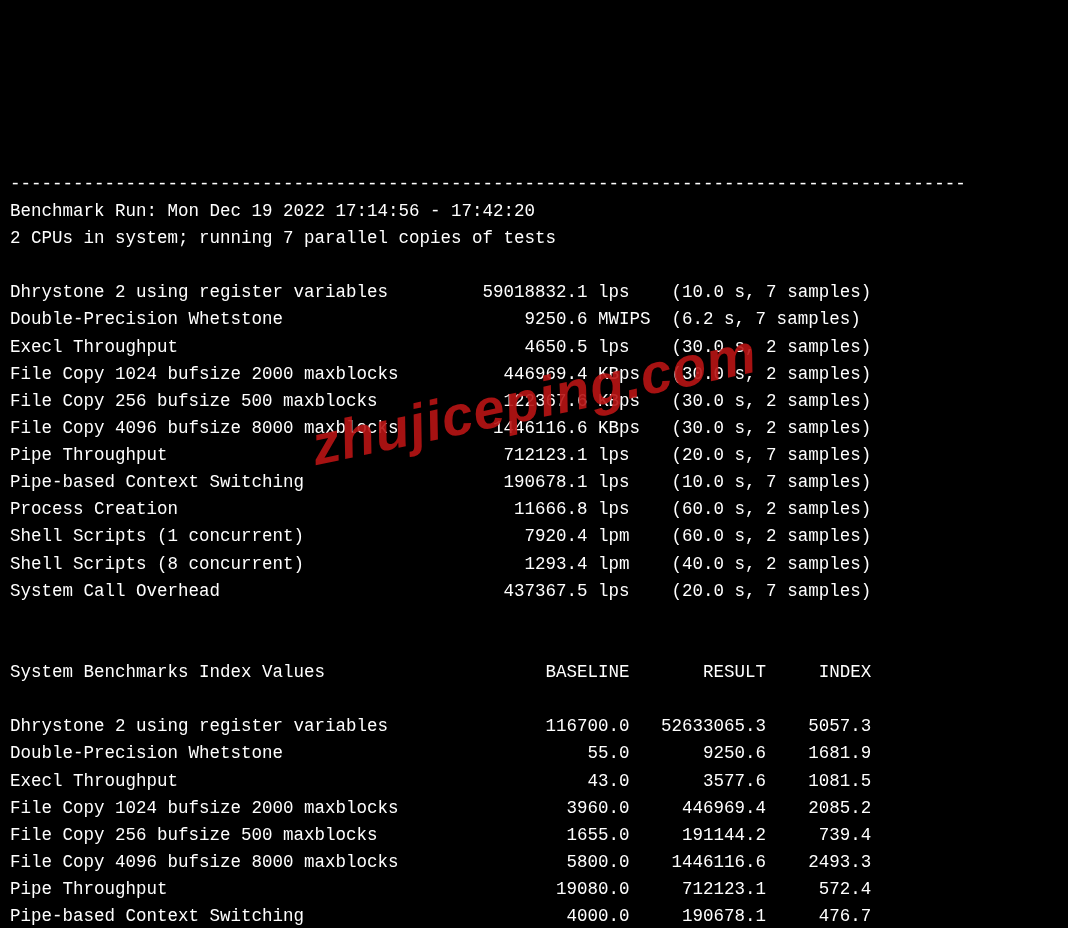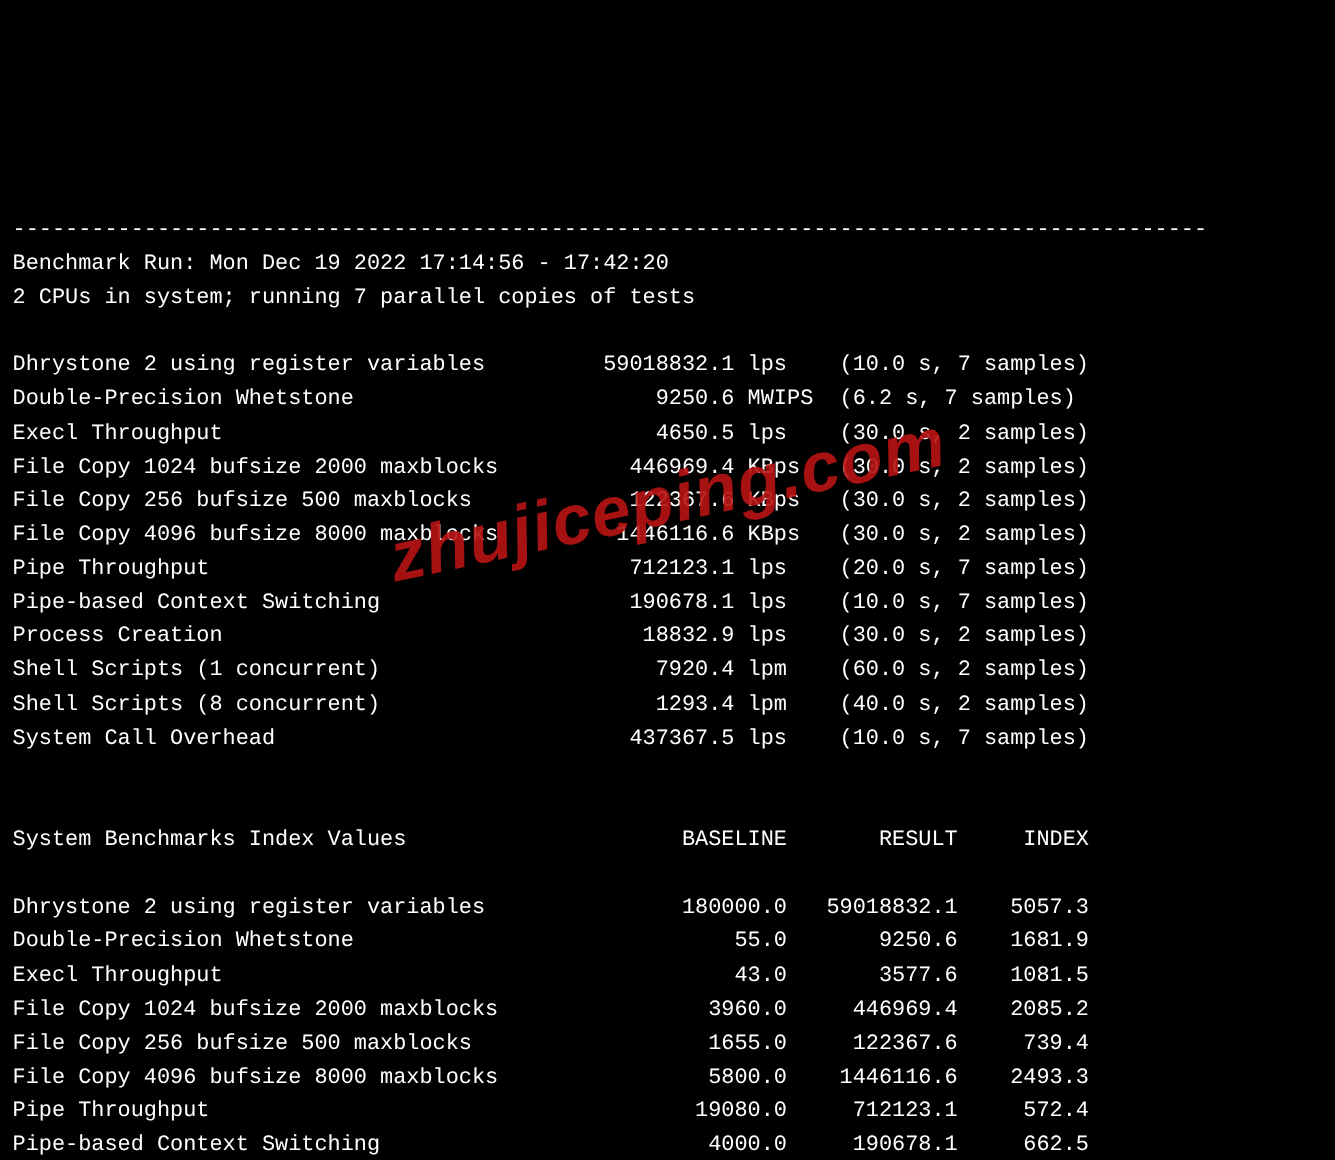--- a/index.html
+++ b/index.html
@@ -43,34 +43,34 @@
 <span>2 CPUs in system; running 7 parallel copies of tests</span>
 <span> </span>
 <div id="tests-block"><span>Dhrystone 2 using register variables         59018832.1 lps    (10.0 s, 7 samples)</span>
 <span>Double-Precision Whetstone                       9250.6 MWIPS  (6.2 s, 7 samples)</span>
 <span>Execl Throughput                                 4650.5 lps    (30.0 s, 2 samples)</span>
 <span>File Copy 1024 bufsize 2000 maxblocks          446969.4 KBps   (30.0 s, 2 samples)</span>
 <span>File Copy 256 bufsize 500 maxblocks            122367.6 KBps   (30.0 s, 2 samples)</span>
 <span>File Copy 4096 bufsize 8000 maxblocks         1446116.6 KBps   (30.0 s, 2 samples)</span>
 <span>Pipe Throughput                                712123.1 lps    (20.0 s, 7 samples)</span>
 <span>Pipe-based Context Switching                   190678.1 lps    (10.0 s, 7 samples)</span>
-<span>Process Creation                                18832.9 lps    (30.0 s, 2 samples)</span>
+<span>Process Creation                                11666.8 lps    (60.0 s, 2 samples)</span>
 <span>Shell Scripts (1 concurrent)                     7920.4 lpm    (60.0 s, 2 samples)</span>
 <span>Shell Scripts (8 concurrent)                     1293.4 lpm    (40.0 s, 2 samples)</span>
-<span>System Call Overhead                           437367.5 lps    (10.0 s, 7 samples)</span></div>
+<span>System Call Overhead                           437367.5 lps    (20.0 s, 7 samples)</span></div>
 <span> </span>
 <div id="index-header-line">System Benchmarks Index Values                     BASELINE       RESULT     INDEX</div>
-<div id="index-block"><span>Dhrystone 2 using register variables               180000.0   59018832.1    5057.3</span>
+<div id="index-block"><span>Dhrystone 2 using register variables               116700.0   52633065.3    5057.3</span>
 <span>Double-Precision Whetstone                             55.0       9250.6    1681.9</span>
 <span>Execl Throughput                                       43.0       3577.6    1081.5</span>
 <span>File Copy 1024 bufsize 2000 maxblocks                3960.0     446969.4    2085.2</span>
-<span>File Copy 256 bufsize 500 maxblocks                  1655.0     122367.6     739.4</span>
+<span>File Copy 256 bufsize 500 maxblocks                  1655.0     191144.2     739.4</span>
 <span>File Copy 4096 bufsize 8000 maxblocks                5800.0    1446116.6    2493.3</span>
 <span>Pipe Throughput                                     19080.0     712123.1     572.4</span>
-<span>Pipe-based Context Switching                         4000.0     190678.1     662.5</span>
+<span>Pipe-based Context Switching                         4000.0     190678.1     476.7</span>
 
 
 
 </div>
 
 
 
 
 
 

